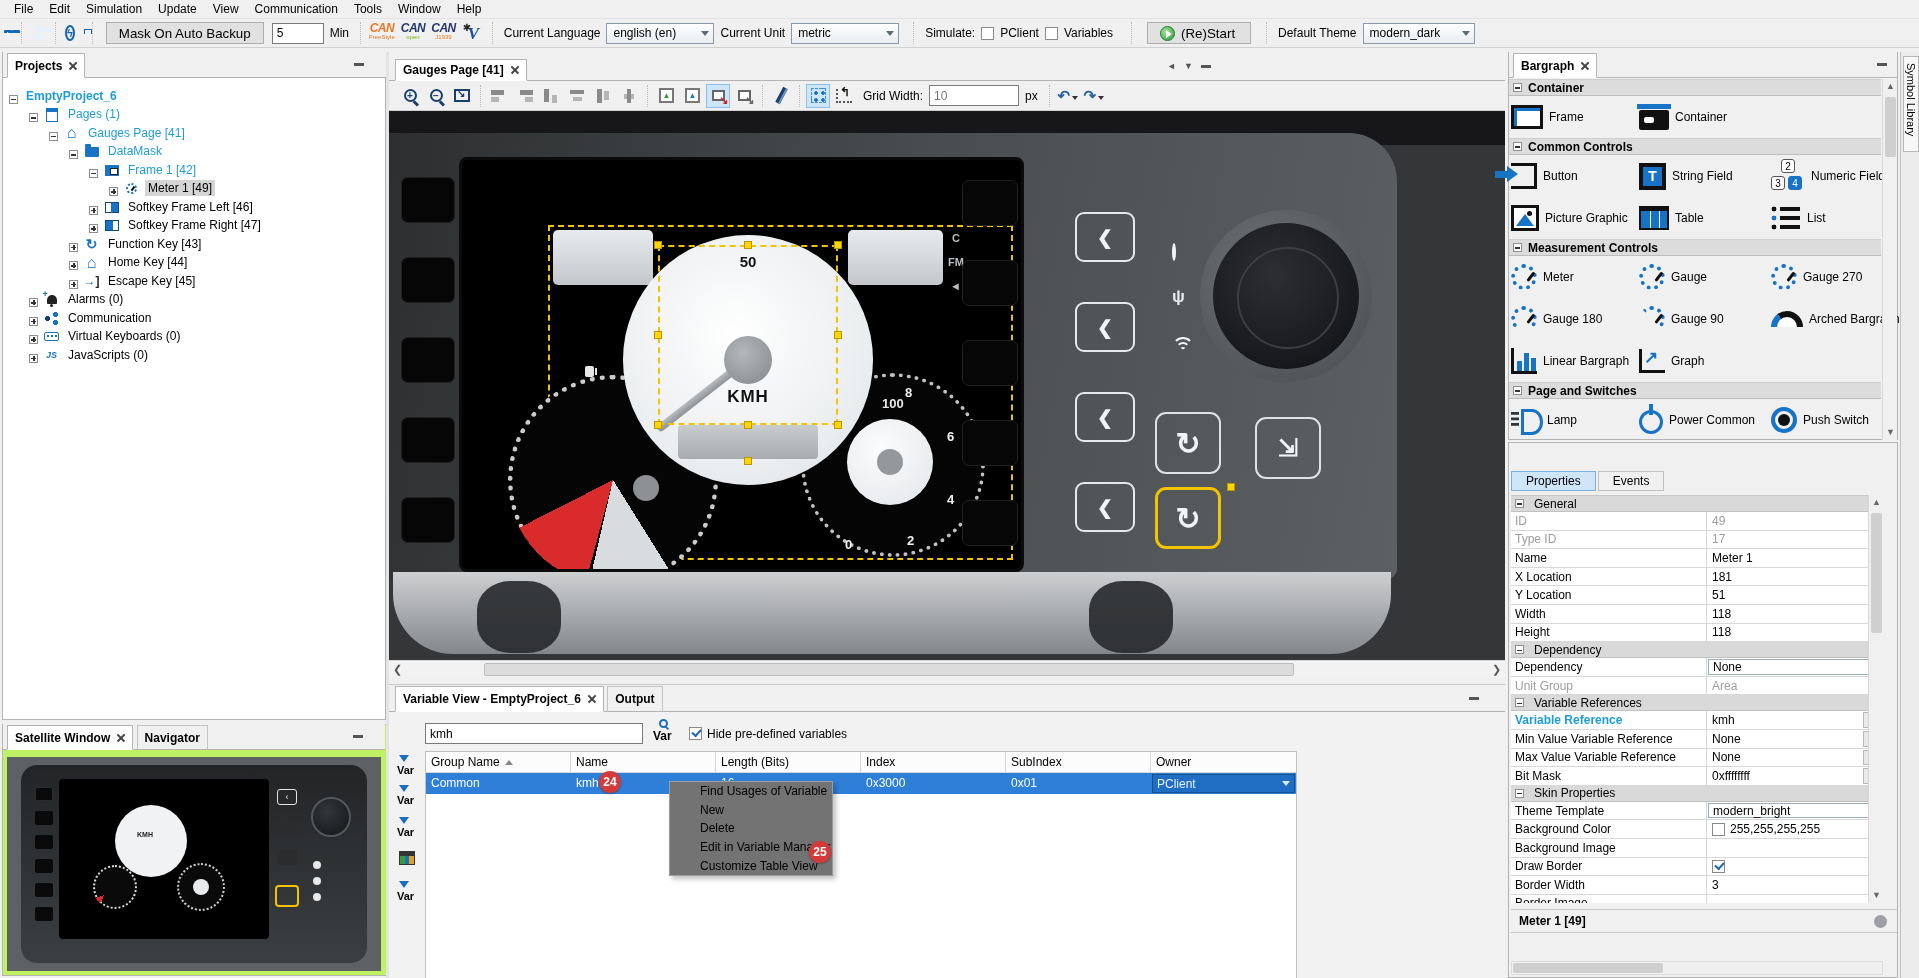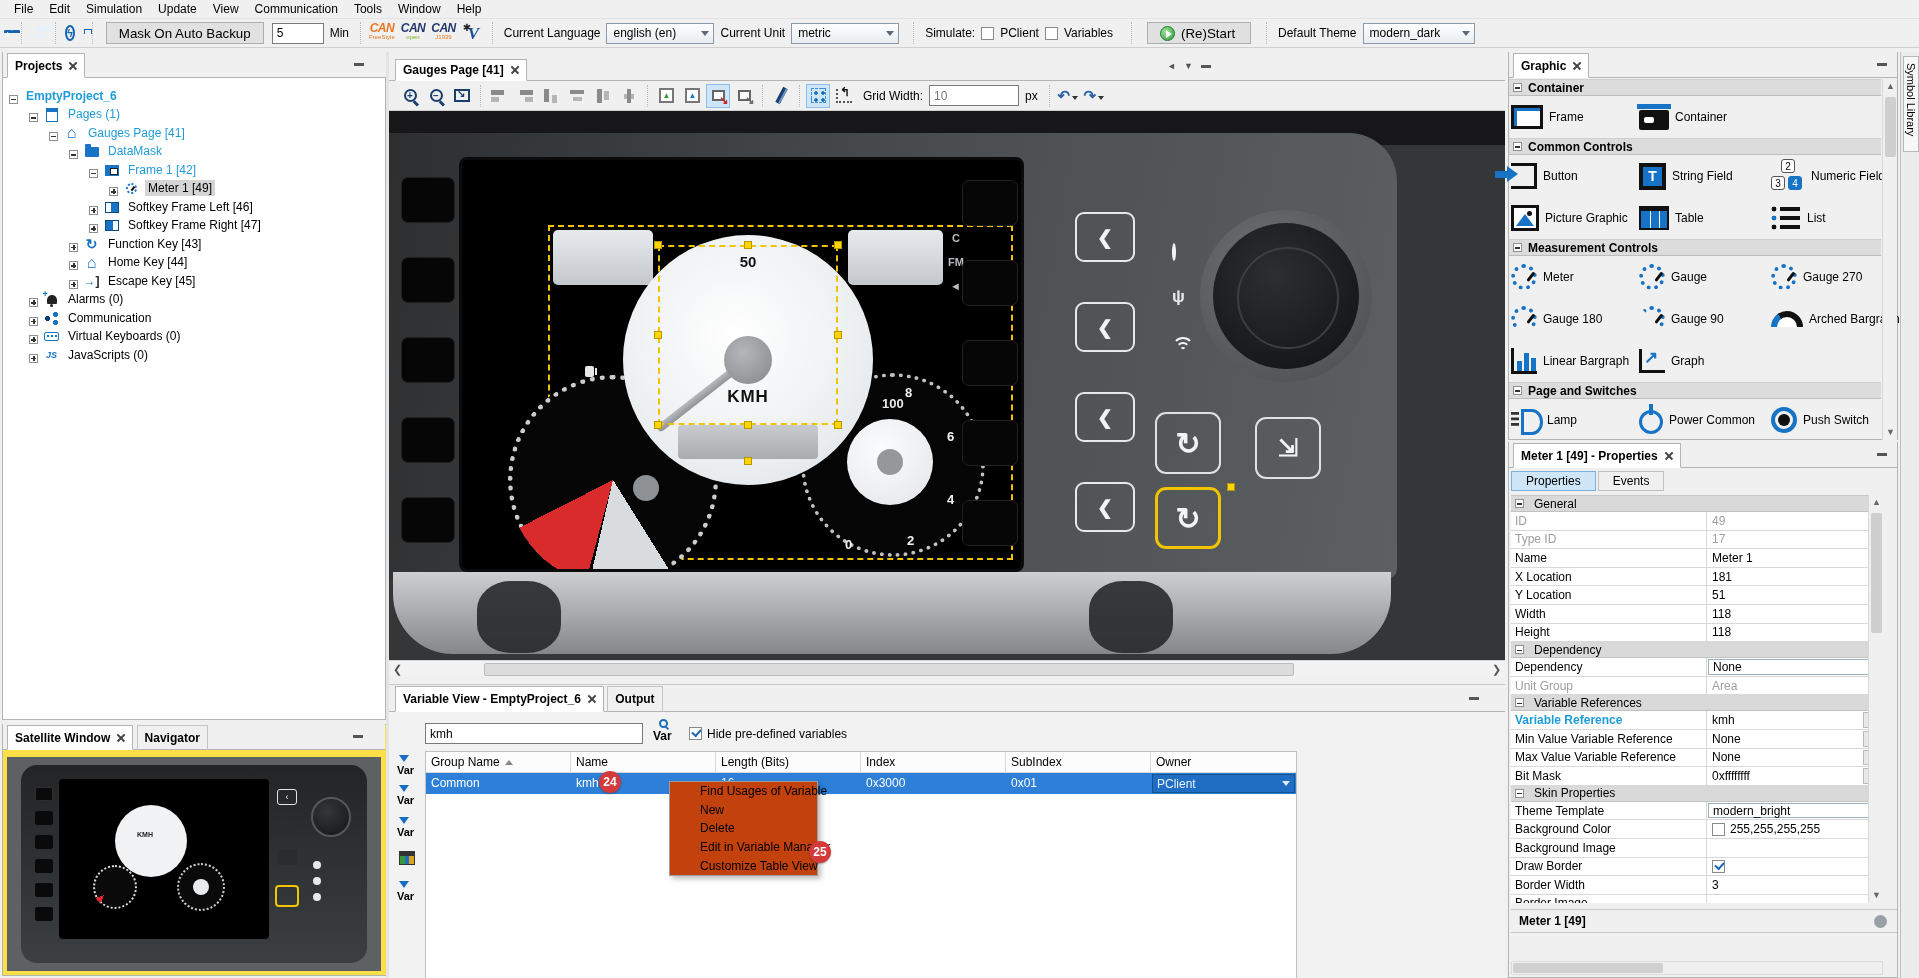--- a/index.html
+++ b/index.html
@@ -82,21 +82,21 @@
 .ti-bell::before { content:"+"; position:absolute; left:-4px; top:-6px; color:#1673c6; font-weight:bold; font-size:9px; }
 .ti-bell::after { content:""; position:absolute; left:3.5px; bottom:-2.5px; width:3px; height:3px; border-radius:50%; background:#222; }
 .ti-comm { width:13px; height:13px; background:
   radial-gradient(circle 2.6px at 10.5px 2.5px,#1673c6 2.4px,transparent 2.6px),
   radial-gradient(circle 2.6px at 2.5px 6.5px,#0d3e77 2.4px,transparent 2.6px),
   radial-gradient(circle 2.6px at 10.5px 10.5px,#1673c6 2.4px,transparent 2.6px); }
 .ti-kbd { width:15px; height:9px; border:1.5px solid #1673c6; border-radius:2px; background:radial-gradient(circle 1px at 3px 3px,#1673c6 1px,transparent 1px),radial-gradient(circle 1px at 7px 3px,#1673c6 1px,transparent 1px),radial-gradient(circle 1px at 11px 3px,#1673c6 1px,transparent 1px); }
 .ti-js::before { content:"JS"; font:italic bold 9px "Liberation Sans",sans-serif; color:#1673c6; }
 
 
-#satellite-panel { position:absolute; left:2px; top:724px; width:420px; height:252px; background:#fde047; border:1px solid #b4b4b4; }
+#satellite-panel { position:absolute; left:2px; top:724px; width:420px; height:252px; background:#bef264; border:1px solid #b4b4b4; }
 #sat-thumb { position:absolute; left:4px; top:32px; width:374px; height:214px; background:#5e6163; overflow:hidden; }
 
 
 #ed-tabrow { left:389px; top:52px; width:1116px; height:29px; }
 #ed-toolbar { position:absolute; left:389px; top:81px; width:1116px; height:30px; background:#f0f0f0; border-bottom:1px solid #cfcfcf; display:flex; align-items:center; padding-left:8px; }
 .ebtn { width:24px; height:24px; display:inline-flex; align-items:center; justify-content:center; margin:0 1px; position:relative; }
 .ebtn.sel { background:#cde6f7; border:1px solid #8cc0ea; }
 .mag { width:13px; height:13px; border:2px solid #1a3e6e; border-radius:50%; position:relative; font:bold 10px "Liberation Sans",sans-serif; color:#1a3e6e; text-align:center; line-height:9px; }
 .mag::after { content:""; position:absolute; right:-4px; bottom:-4px; width:6px; height:2.5px; background:#1a3e6e; transform:rotate(45deg); }
 .fitbox { width:16px; height:13px; border:2px solid #1a3e6e; position:relative; }
@@ -186,21 +186,21 @@
 #vartable { position:absolute; left:36px; top:66px; width:872px; border:1px solid #c0c0c0; background:#fff; }
 #vartable .hrow { display:flex; height:21px; background:#fcfcfc; border-bottom:1px solid #d8d8d8; }
 #vartable .hcell { width:145.3px; border-right:1px solid #d8d8d8; padding:3px 5px; display:flex; align-items:center; gap:5px; }
 .sortarr { width:0; height:0; border:4px solid transparent; border-bottom:5px solid #888; margin-top:-4px; }
 #vartable .drow { display:flex; height:21px; background:#2d7fd8; color:#fff; }
 #vartable .dcell { width:145.3px; padding:3px 5px; position:relative; white-space:nowrap; }
 .owner-combo { position:absolute; inset:1px; background:#1f6ec4; border:1px solid #15538f; display:flex; align-items:center; justify-content:space-between; padding:0 4px; color:#e8f1fa; }
 .owner-combo .caret2 { width:0; height:0; border:4px solid transparent; border-top:5px solid #dce9f5; margin-top:4px; }
 #var-empty { height:200px; background:#fff; }
 
-#ctxmenu { position:absolute; left:280px; top:96px; width:149px; background:#c2410c; border:1px solid #9d9d9d; box-shadow:3px 3px 5px rgba(0,0,0,.25); z-index:30; }
+#ctxmenu { position:absolute; left:280px; top:96px; width:164px; background:#737373; border:1px solid #9d9d9d; box-shadow:3px 3px 5px rgba(0,0,0,.25); z-index:30; }
 #ctxmenu .mi { height:18.6px; display:flex; align-items:center; padding-left:30px; white-space:nowrap; }
 .badge { position:absolute; width:22px; height:22px; border-radius:50%; background:#d43a3a; color:#fff; font-weight:bold; font-size:12px; display:flex; align-items:center; justify-content:center; z-index:40; box-shadow:0 1px 2px rgba(0,0,0,.3); }
 
 
 #palette-panel { position:absolute; left:1508px; top:52px; width:390px; height:388px; background:#f0f0f0; border:1px solid #b4b4b4; }
 .psec-head { height:17px; background:#dcdcdc; border-top:1px solid #cfcfcf; border-bottom:1px solid #bdbdbd; display:flex; align-items:center; gap:6px; padding-left:4px; font-weight:bold; }
 .psec-head .exp { margin-right:0; }
 .pgrid { display:grid; grid-template-columns:128px 132px 126px; padding:4px 2px; row-gap:8px; }
 .pitem { display:flex; align-items:center; gap:6px; min-height:34px; }
 .plabel { white-space:nowrap; }
@@ -745,21 +745,21 @@
       <div class="mi">Customize Table View</div>
     </div>
 
     <div class="badge" style="left:210px; top:86px;">24</div>
     <div class="badge" style="left:420px; top:156px;">25</div>
   </div>
 
   <div id="palette-panel">
     <div style="position:absolute; left:0; top:-1px; width:388px; height:26px; background:#f0f0f0; border-bottom:1px solid #b4b4b4;">
       <div class="dtab" style="display:inline-flex; margin-left:4px; height:25px;">
-          <span>Graphic</span>
+          <span>Bargraph</span>
           <span class="xico"></span>
         </div>
       <span class="minico" style="position:absolute; right:10px; top:11px;"></span>
     </div>
     <div style="position:absolute; left:0; top:26px; width:372px;">
       <div class="psec-head">
           <span class="exp"></span>
           <span>Container</span>
         </div>
       <div class="pgrid">
@@ -868,27 +868,20 @@
       </div>
     </div>
     <div class="vscroll" style="right:0; top:26px; height:361px;">
       <span class="arr" style="top:0;">▲</span>
         <span class="arr" style="bottom:0;">▼</span>
       <div class="vthumb" style="top:18px; height:60px;"></div>
     </div>
   </div>
 
   <div id="props-panel">
-    <div style="position:absolute; left:0; top:-1px; width:388px; height:26px; background:#f0f0f0; border-bottom:1px solid #b4b4b4;">
-      <div class="dtab" style="display:inline-flex; margin-left:4px; height:25px;">
-          <span>Meter 1 [49] - Properties</span>
-          <span class="xico"></span>
-        </div>
-      <span class="minico" style="position:absolute; right:10px; top:11px;"></span>
-    </div>
     <div id="prop-subtabs">
       <span class="subtab active">Properties</span>
       <span class="subtab">Events</span>
     </div>
     <div id="propgrid">
       <div class="psechead2">
           <span class="exp"></span>
           <span>General</span>
         </div>
       <div class="prow disabled">

